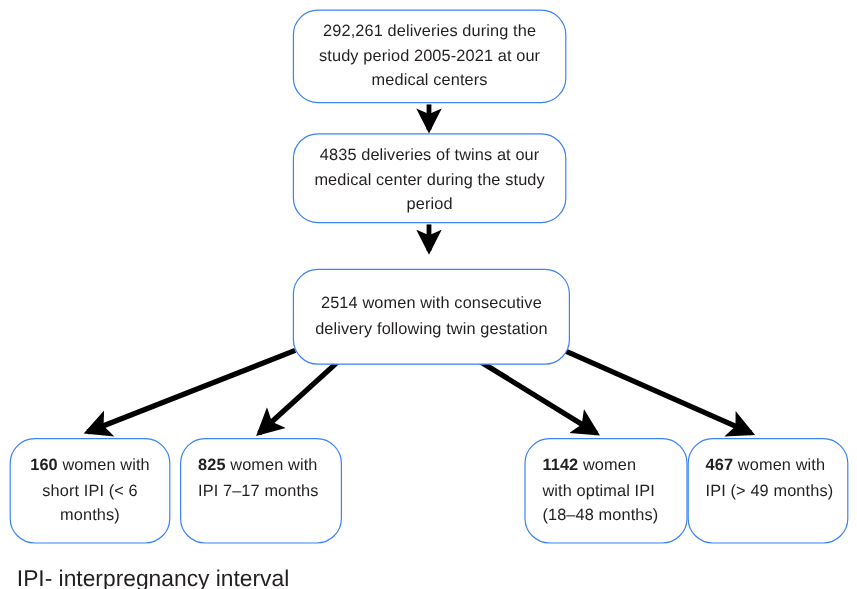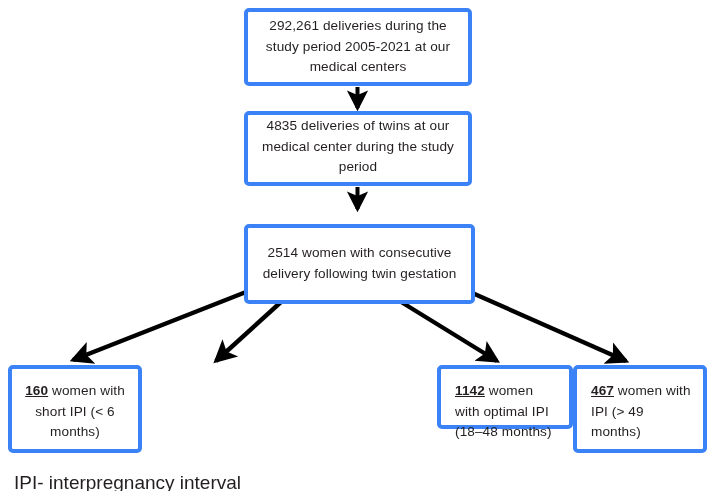--- a/index.html
+++ b/index.html
@@ -22,22 +22,22 @@
     position: absolute;
     left: 0;
     top: 0;
     width: 714px;
     height: 491px;
     pointer-events: none;
   }
   .node {
     position: absolute;
     box-sizing: border-box;
-    border: 4px solid #3b82f6;
-    border-radius: 5px;
+    border: 1px solid #3b82f6;
+    border-radius: 21px;
     background: #ffffff;
     display: flex;
     align-items: center;
     justify-content: center;
     padding: 4px 8px;
   }
   .node .node-text {
     font-size: 13.6px;
     line-height: 1.52;
     text-align: center;
@@ -47,28 +47,27 @@
   .node.align-top {
     align-items: flex-start;
     padding-top: 12px;
   }
   .node.align-left .node-text {
     text-align: left;
     padding-left: 6px;
   }
   .node .node-text b {
     font-weight: 700;
-    text-decoration: underline;
   }
   #box-top      { left: 244px; top: 8px;   width: 228px; height: 78px; }
   #box-twins    { left: 244px; top: 111px; width: 228px; height: 75px; align-items: flex-end; }
   #box-consec   { left: 244px; top: 224px; width: 231px; height: 80px; }
   #box-short    { left: 8px;   top: 365px; width: 134px; height: 88px; }
   #box-717      { left: 150px; top: 365px; width: 135px; height: 88px; }
-  #box-optimal  { left: 437px; top: 365px; width: 136px; height: 64px; }
+  #box-optimal  { left: 437px; top: 365px; width: 136px; height: 88px; }
   #box-long     { left: 573px; top: 365px; width: 134px; height: 88px; }
   .footnote {
     position: absolute;
     left: 14px;
     top: 470px;
     font-size: 19px;
     line-height: 1.4;
     color: #231f20;
     white-space: nowrap;
   }
@@ -122,20 +121,26 @@
   </div>
 
   <div class="node align-top" id="box-short">
     <div class="node-text">
       <b>160</b><span> women with</span><br>
       <span>short IPI (&lt; 6</span><br>
       <span>months)</span>
     </div>
   </div>
 
+  <div class="node align-top align-left" id="box-717">
+    <div class="node-text">
+      <b>825</b><span> women with</span><br>
+      <span>IPI 7–17 months</span>
+    </div>
+  </div>
 
   <div class="node align-top align-left" id="box-optimal">
     <div class="node-text">
       <b>1142</b><span> women</span><br>
       <span>with optimal IPI</span><br>
       <span>(18–48 months)</span>
     </div>
   </div>
 
   <div class="node align-top align-left" id="box-long">

